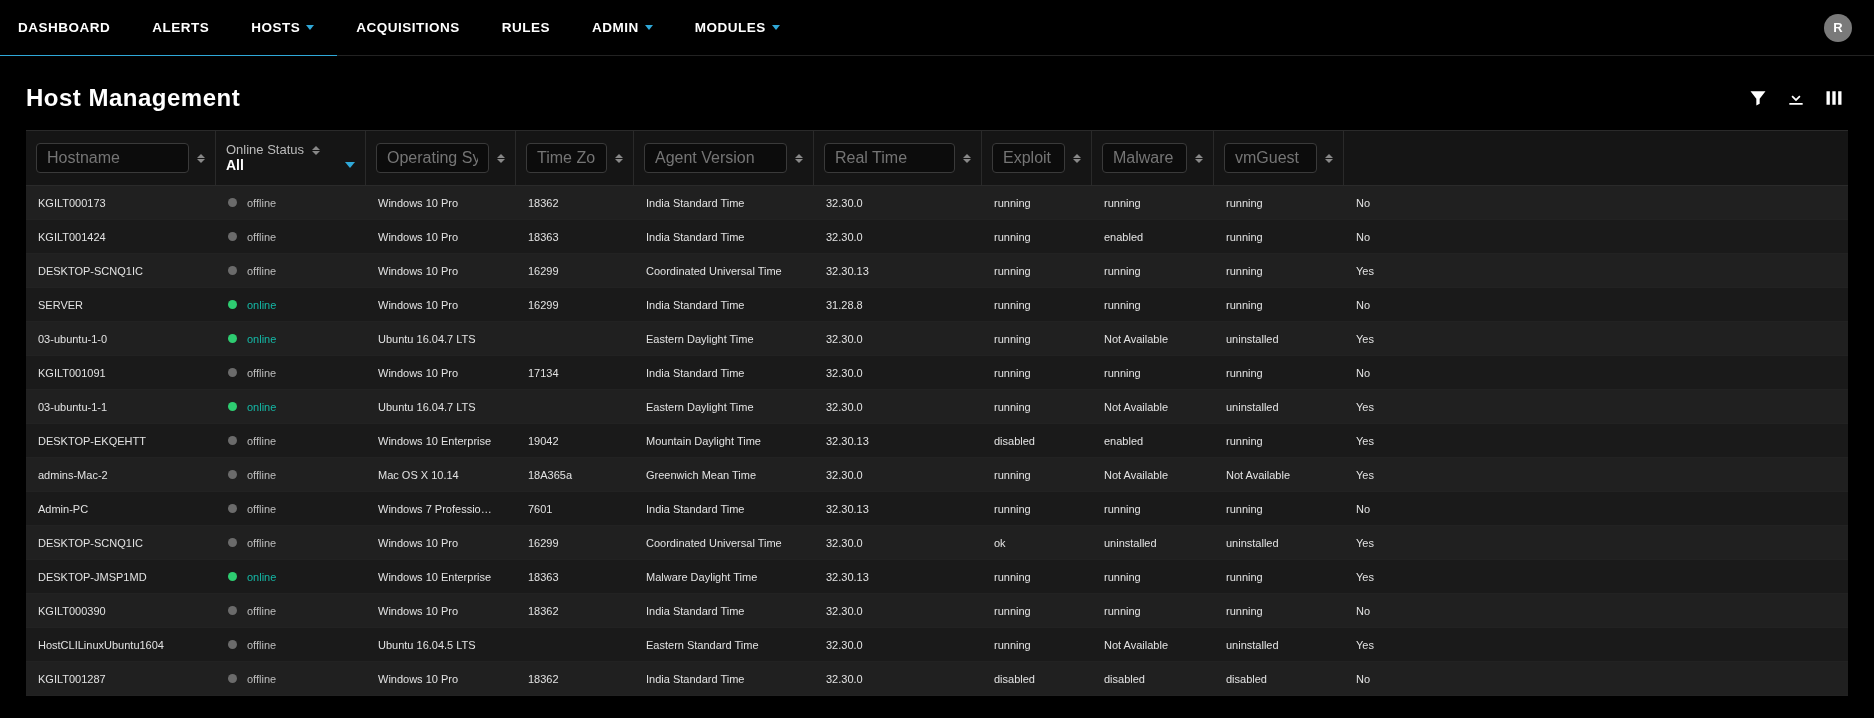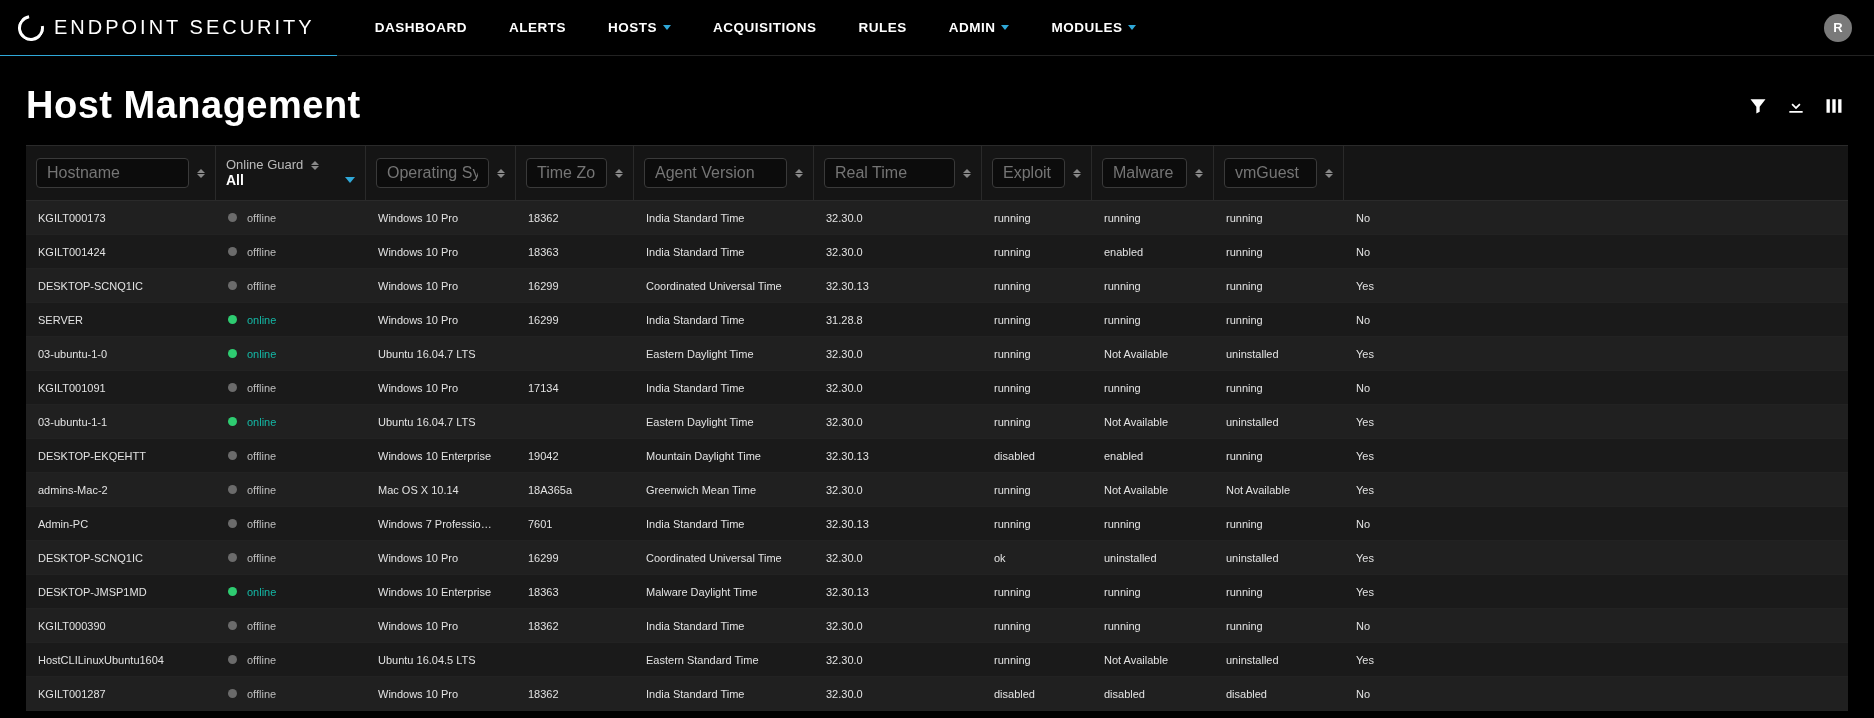--- a/index.html
+++ b/index.html
@@ -56,21 +56,21 @@
     width:28px;height:28px;border-radius:50%;background:#7a7a7a;color:#fff;
     display:flex;align-items:center;justify-content:center;font-weight:600;font-size:13px;
     cursor:pointer;
   }
 
   
   .titlebar{
     display:flex;align-items:center;justify-content:space-between;
     padding:28px 30px 18px 26px;
   }
-  .titlebar h1{font-size:38px;font-weight:700;color:#fff;letter-spacing:.5px;}
+  .titlebar h1{font-size:24px;font-weight:700;color:#fff;letter-spacing:.5px;}
   .title-actions{display:flex;gap:18px;align-items:center;}
   .icon-btn{color:#fff;cursor:pointer;display:flex;align-items:center;justify-content:center;}
   .icon-btn svg{width:20px;height:20px;fill:#fff;}
 
   
   .grid{padding:0 26px;}
   .thead,.trow{display:grid;grid-template-columns:
      190px 150px 150px 118px 180px 168px 110px 122px 130px 102px 1fr;
      align-items:center;
   }
@@ -115,24 +115,20 @@
   .cell{padding:0 12px;white-space:nowrap;overflow:hidden;text-overflow:ellipsis;}
   .status-cell{display:flex;align-items:center;gap:10px;padding:0 12px;color:#bdbdbd;}
   .dot{width:9px;height:9px;border-radius:50%;background:#6b6b6b;display:inline-block;}
   .dot.online{background:#2ecc71;}
   .status-cell.online{color:#14b8a6;}
 </style>
 </head>
 <body>
 
 <div class="topnav">
-  <div class="brand">
-    <span class="brand-mark"></span>
-    <span>ENDPOINT SECURITY</span>
-  </div>
   <nav class="tabs">
     <a>DASHBOARD</a>
     <a>ALERTS</a>
     <a>
         <span>HOSTS</span>
         <span class="caret"></span>
       </a>
     <a>ACQUISITIONS</a>
     <a>RULES</a>
     <a>
@@ -179,21 +175,21 @@
       <span class="sort">
           <span class="up"></span>
           <span class="dn"></span>
         </span>
     </div>
 
     <div class="hcell">
       <div class="status-head-row">
         <div class="status-head">
           <span class="lbl">
-            <span>Online Guard</span>
+            <span>Online Status</span>
             <span class="sort" style="display:inline-flex;vertical-align:middle;margin-left:4px">
                 <span class="up"></span>
                 <span class="dn"></span>
               </span>
           </span>
           <span class="val">All</span>
         </div>
         <span class="status-caret"></span>
       </div>
     </div>

